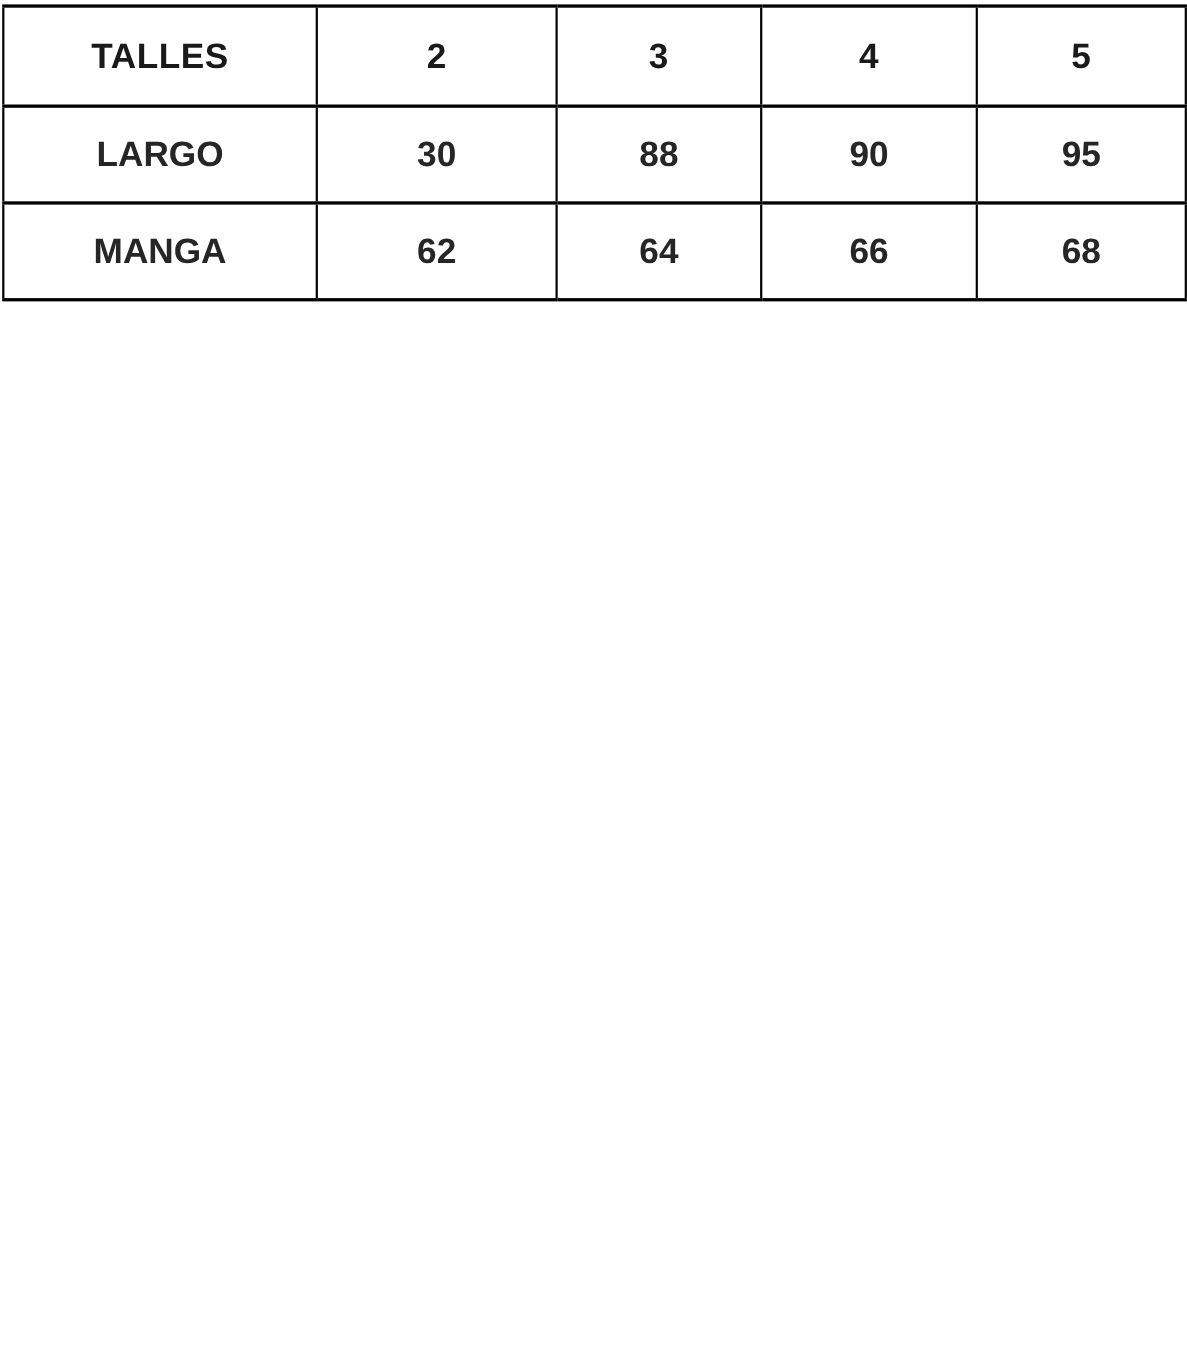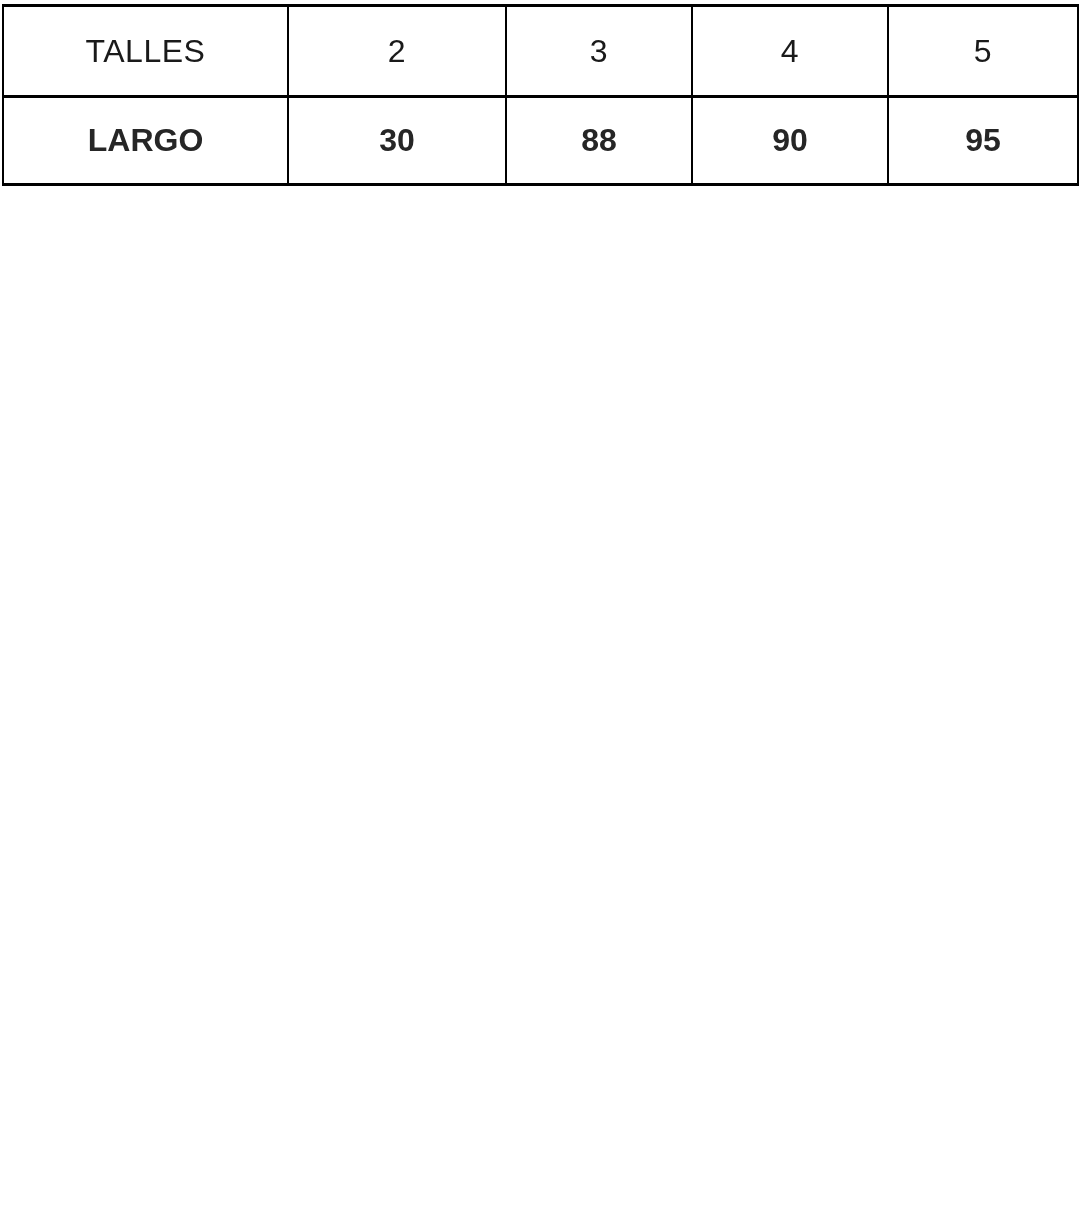--- a/index.html
+++ b/index.html
@@ -26,21 +26,21 @@
     border-top-width: 3px;
     border-bottom-width: 3px;
     text-align: center;
     vertical-align: middle;
     padding: 0;
     overflow: hidden;
   }
   table.size-table thead th {
     height: 88px;
     font-size: 32px;
-    font-weight: normal;
+    font-weight: bold;
     color: #1a1a1a;
     letter-spacing: 0.5px;
   }
   table.size-table tbody td {
     height: 85px;
     font-size: 32px;
     font-weight: bold;
     color: #262626;
   }
 </style>
@@ -65,14 +65,21 @@
     </tr>
   </thead>
   <tbody>
     <tr>
       <td>LARGO</td>
       <td>30</td>
       <td>88</td>
       <td>90</td>
       <td>95</td>
     </tr>
+    <tr>
+      <td>MANGA</td>
+      <td>62</td>
+      <td>64</td>
+      <td>66</td>
+      <td>68</td>
+    </tr>
   </tbody>
 </table>
 
 </body></html>

